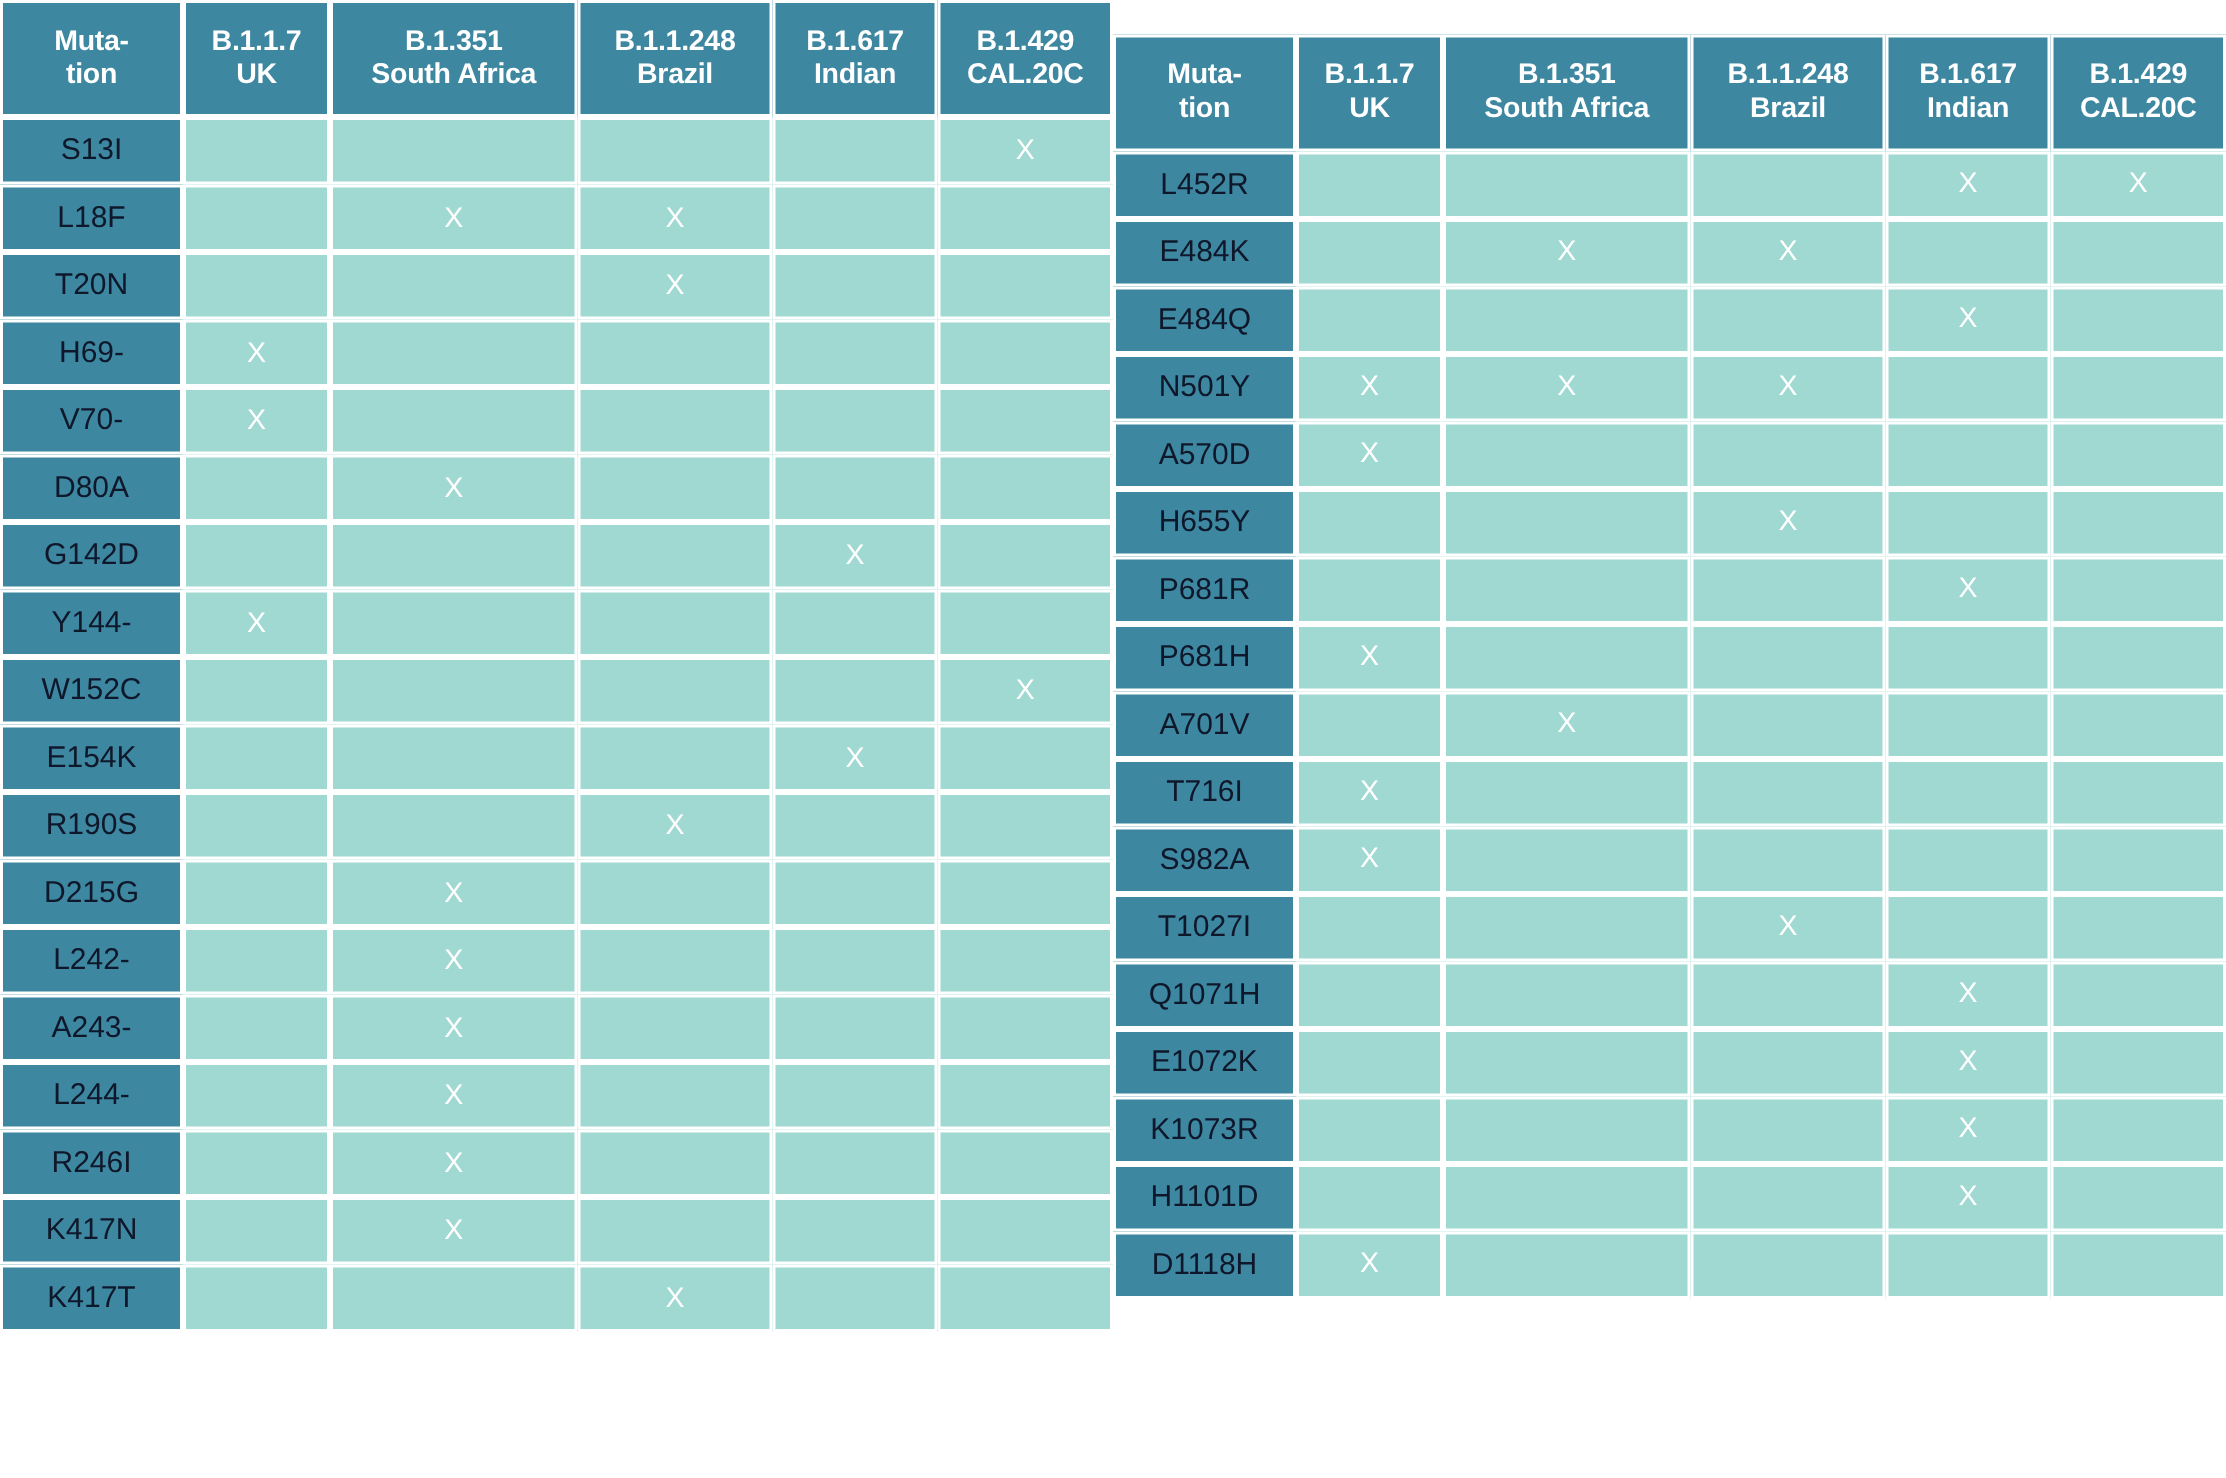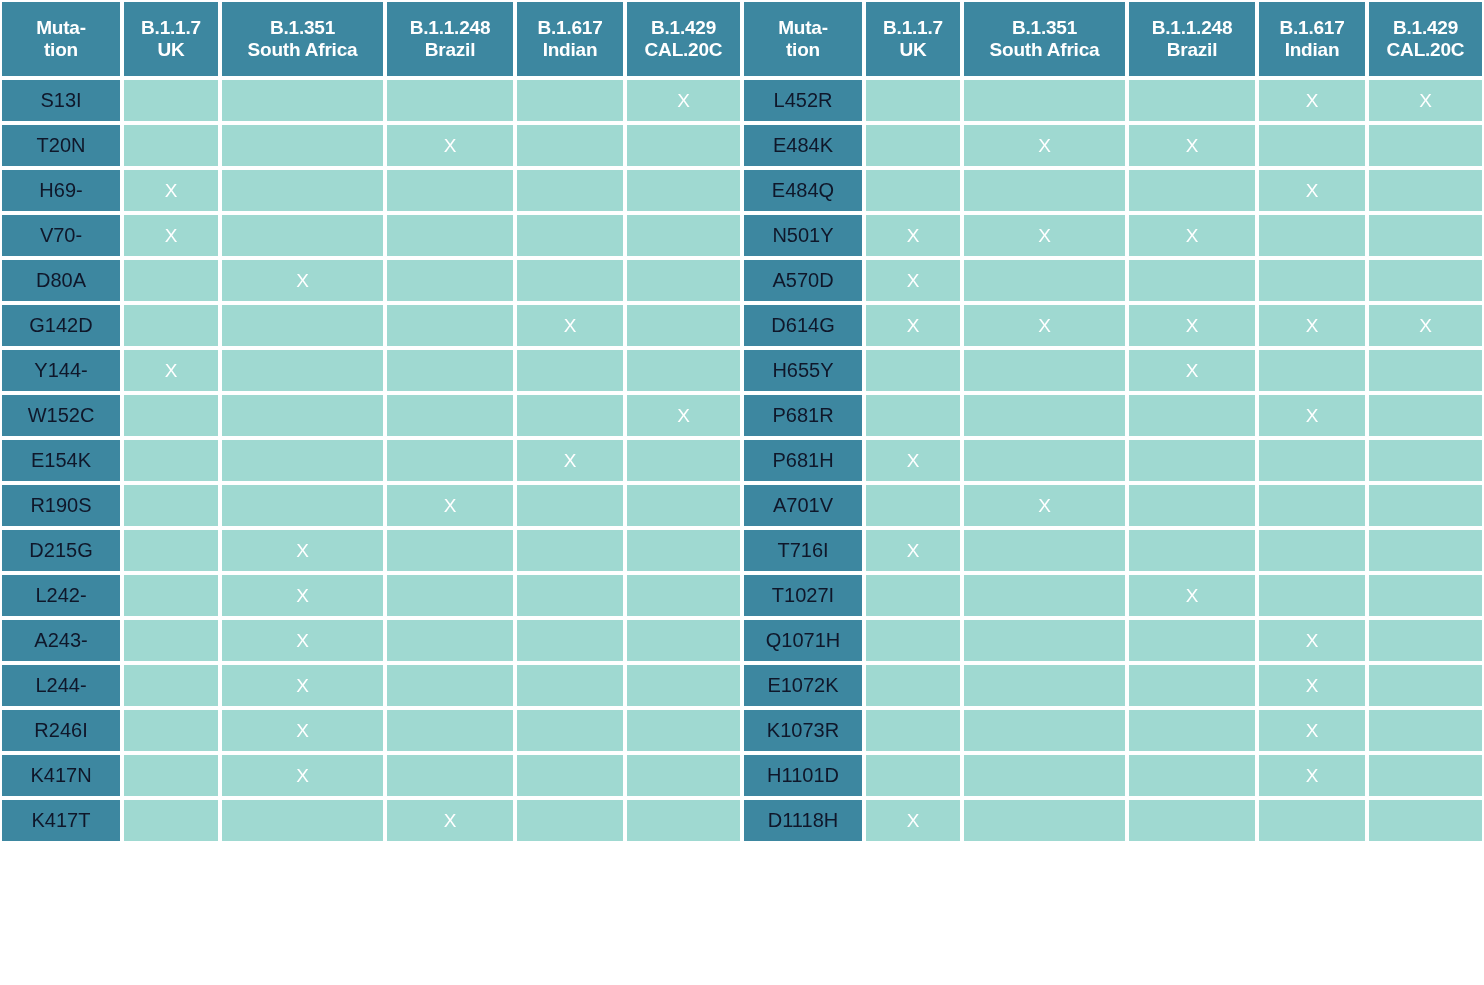--- a/index.html
+++ b/index.html
@@ -127,20 +127,28 @@
       <tbody id="left-body">
           <tr>
             <td class="mut">S13I</td>
             <td class="cell"></td>
             <td class="cell"></td>
             <td class="cell"></td>
             <td class="cell"></td>
             <td class="cell">X</td>
           </tr>
           <tr>
+            <td class="mut">L18F</td>
+            <td class="cell"></td>
+            <td class="cell">X</td>
+            <td class="cell">X</td>
+            <td class="cell"></td>
+            <td class="cell"></td>
+          </tr>
+          <tr>
             <td class="mut">T20N</td>
             <td class="cell"></td>
             <td class="cell"></td>
             <td class="cell">X</td>
             <td class="cell"></td>
             <td class="cell"></td>
           </tr>
           <tr>
             <td class="mut">H69-</td>
             <td class="cell">X</td>
@@ -336,28 +344,20 @@
           </tr>
           <tr>
             <td class="mut">A570D</td>
             <td class="cell">X</td>
             <td class="cell"></td>
             <td class="cell"></td>
             <td class="cell"></td>
             <td class="cell"></td>
           </tr>
           <tr>
-            <td class="mut">D614G</td>
-            <td class="cell">X</td>
-            <td class="cell">X</td>
-            <td class="cell">X</td>
-            <td class="cell">X</td>
-            <td class="cell">X</td>
-          </tr>
-          <tr>
             <td class="mut">H655Y</td>
             <td class="cell"></td>
             <td class="cell"></td>
             <td class="cell">X</td>
             <td class="cell"></td>
             <td class="cell"></td>
           </tr>
           <tr>
             <td class="mut">P681R</td>
             <td class="cell"></td>
@@ -377,20 +377,28 @@
           <tr>
             <td class="mut">A701V</td>
             <td class="cell"></td>
             <td class="cell">X</td>
             <td class="cell"></td>
             <td class="cell"></td>
             <td class="cell"></td>
           </tr>
           <tr>
             <td class="mut">T716I</td>
+            <td class="cell">X</td>
+            <td class="cell"></td>
+            <td class="cell"></td>
+            <td class="cell"></td>
+            <td class="cell"></td>
+          </tr>
+          <tr>
+            <td class="mut">S982A</td>
             <td class="cell">X</td>
             <td class="cell"></td>
             <td class="cell"></td>
             <td class="cell"></td>
             <td class="cell"></td>
           </tr>
           <tr>
             <td class="mut">T1027I</td>
             <td class="cell"></td>
             <td class="cell"></td>

